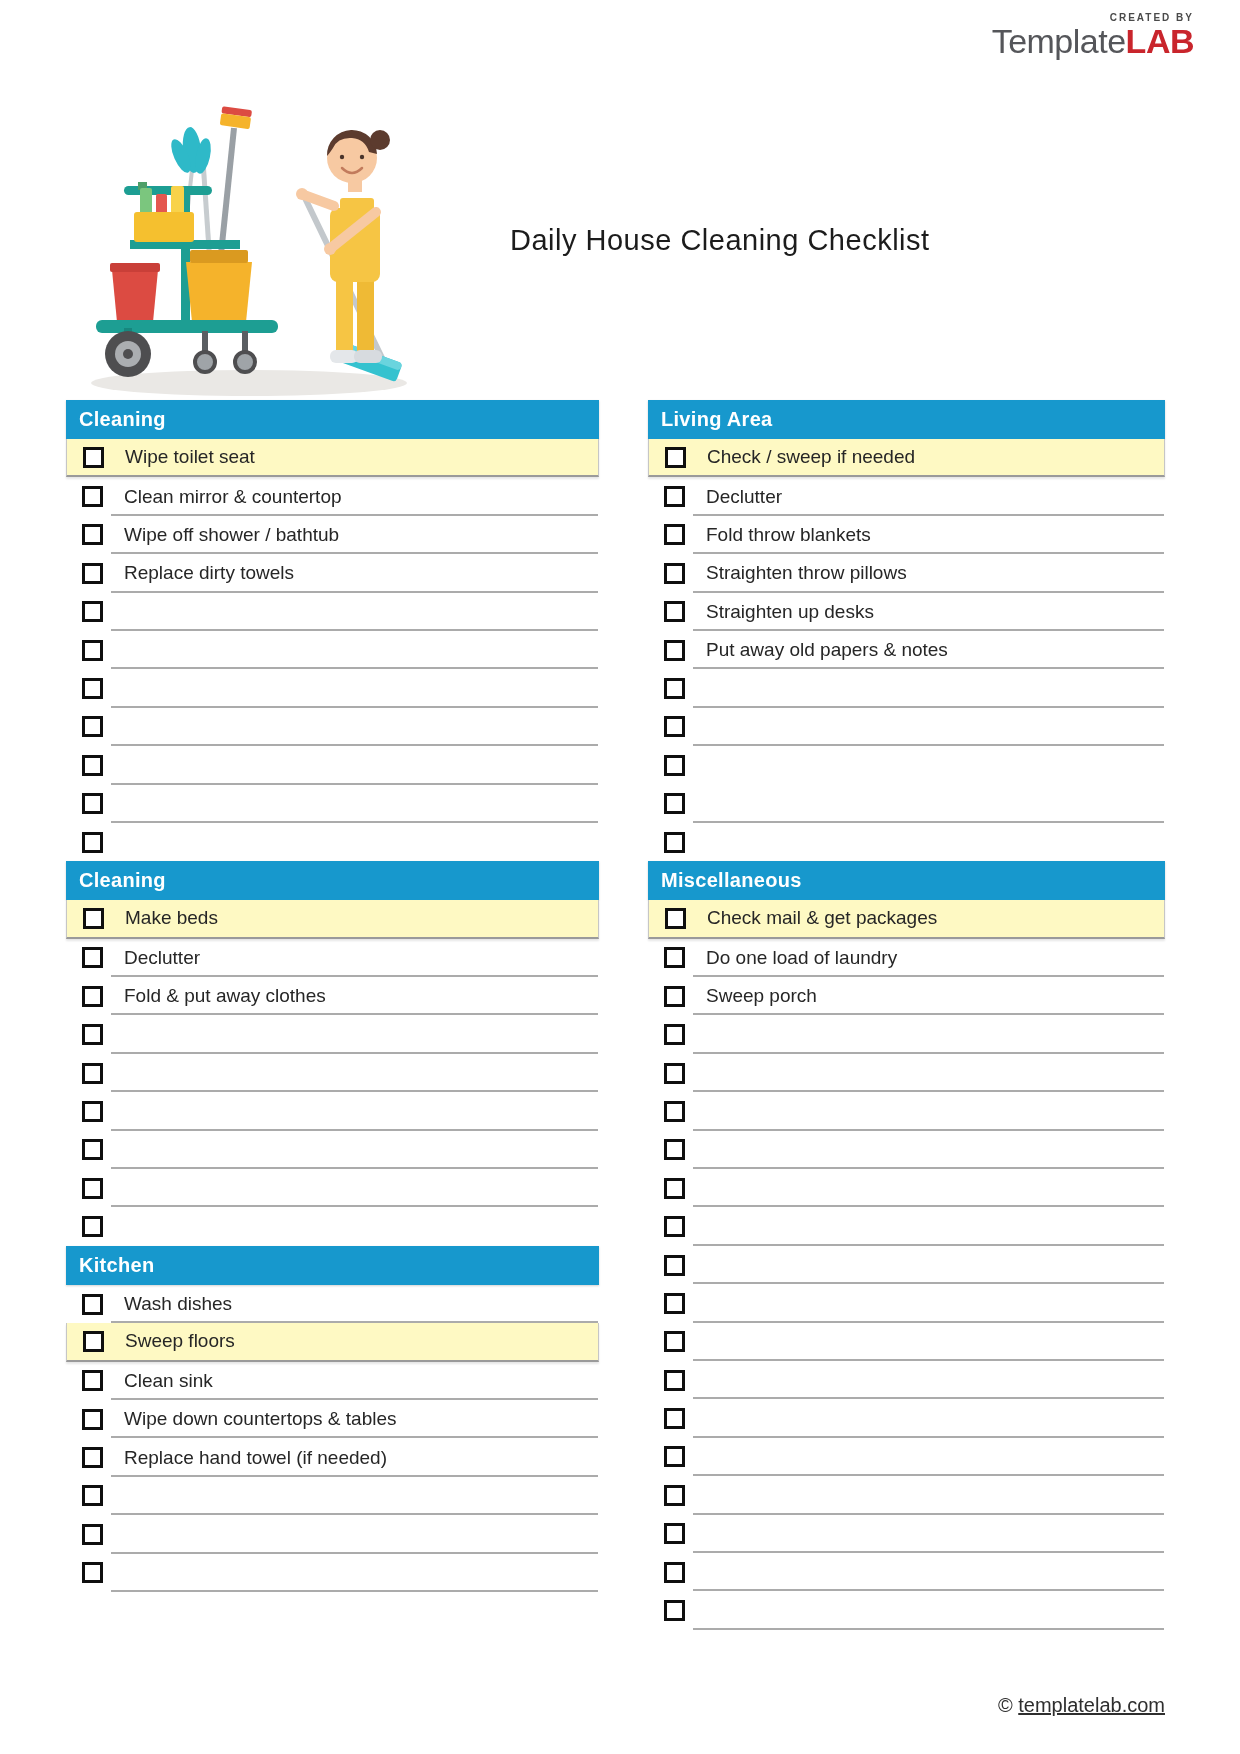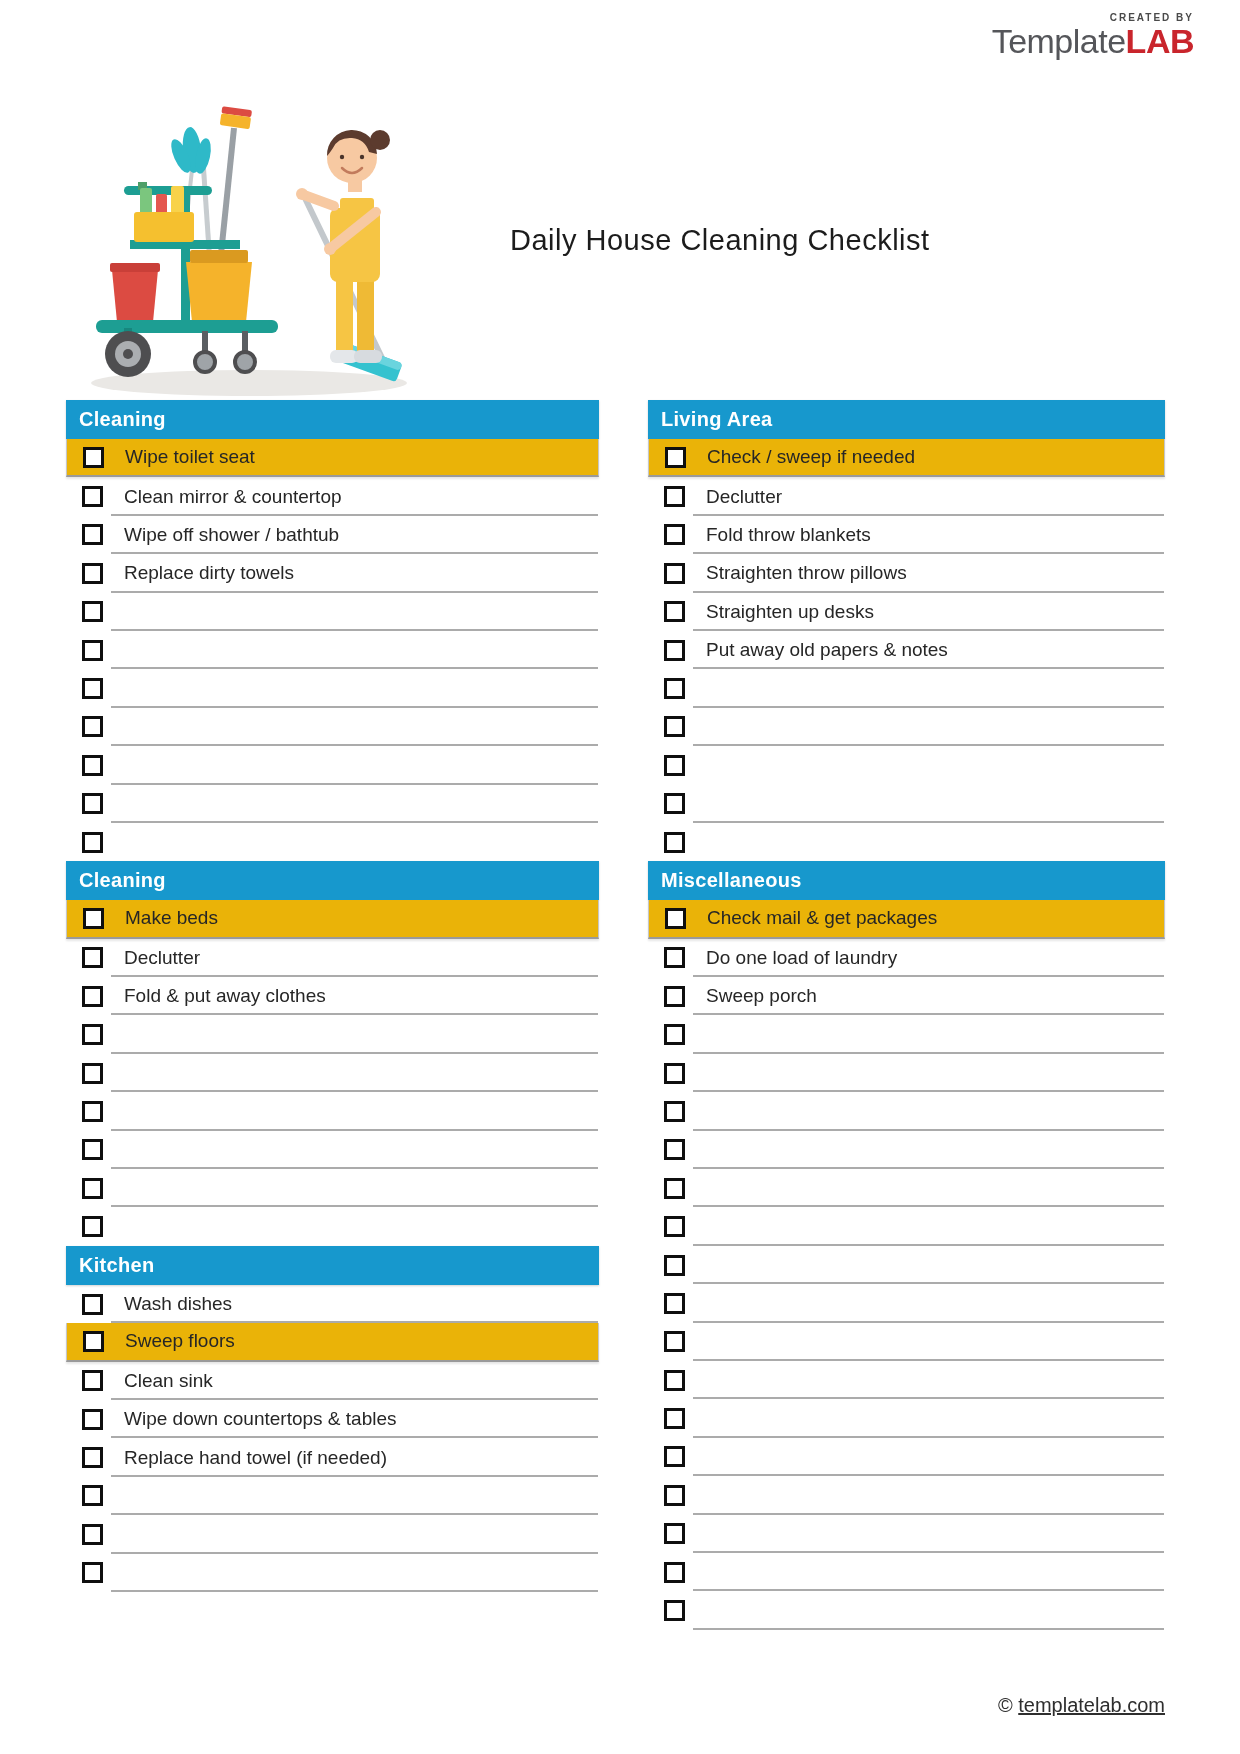--- a/index.html
+++ b/index.html
@@ -23,21 +23,21 @@
   #col-left{left:66px;width:533px;}
   #col-right{left:648px;width:517px;}
   .section{width:100%;}
   .bar{
     height:39px;line-height:39px;background:var(--accent,#1798CD);color:#fff;
     font-weight:bold;font-size:20px;padding-left:13px;box-sizing:border-box;
     letter-spacing:0.3px;box-shadow:0 1px 2px rgba(0,0,0,0.18);
   }
   .row{height:38.4px;position:relative;display:flex;align-items:center;}
   .row.first{
-    box-sizing:border-box;background:#eab308;
+    box-sizing:border-box;background:#fef9c3;
     border-left:1px solid #c6c6c6;border-right:1px solid #c6c6c6;
     border-bottom:2px solid #9a9a9a;box-shadow:0 2px 2px rgba(0,0,0,0.10);
   }
   .checkbox{
     width:21px;height:21px;box-sizing:border-box;border:3px solid #0f0f0f;
     background:#fff;margin-left:16px;flex:none;
   }
   .task-label{font-size:19px;color:#262626;margin-left:21px;white-space:nowrap;position:relative;z-index:1;}
   .uline{position:absolute;left:45px;right:1px;bottom:0;height:2px;background:var(--line,#ABABAB);}
   

